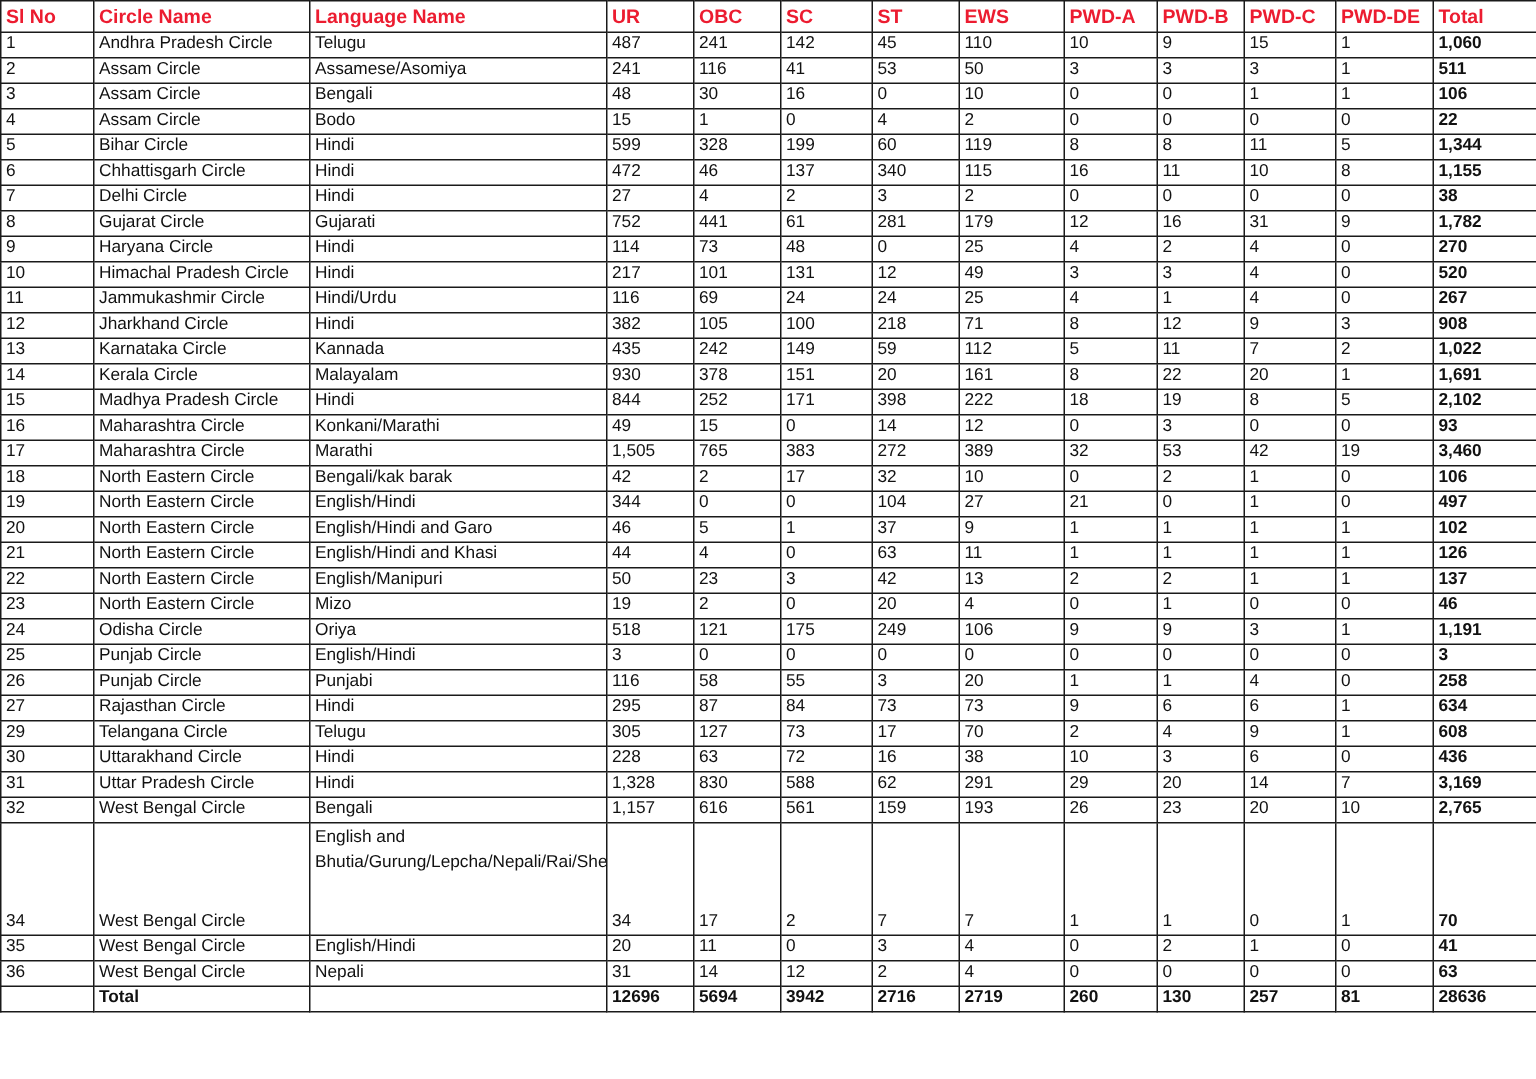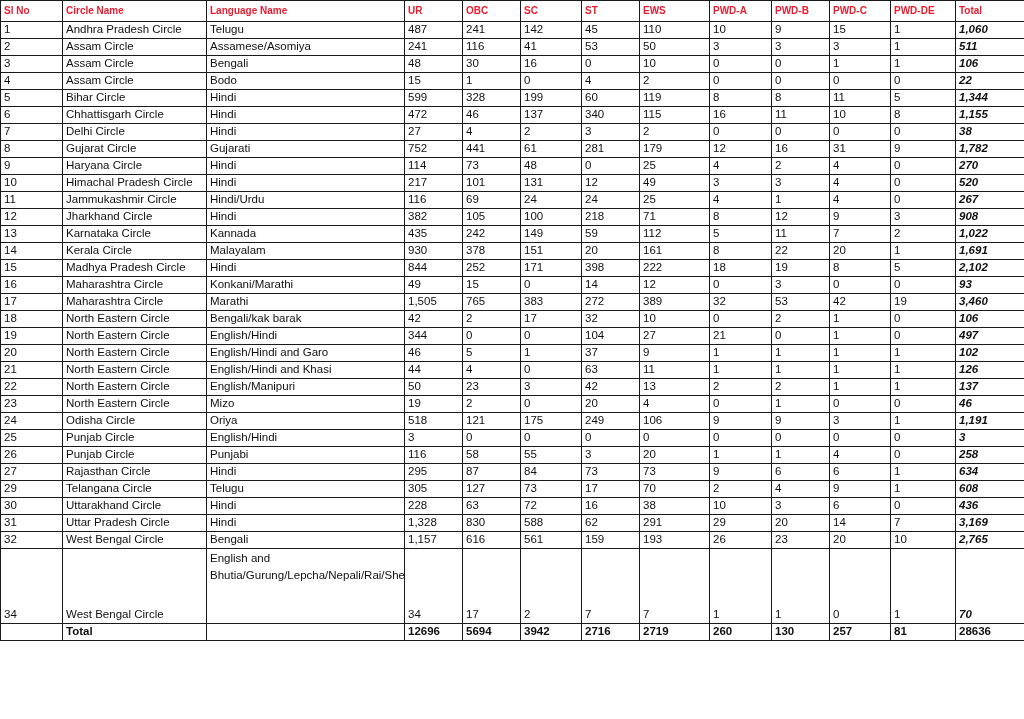--- a/index.html
+++ b/index.html
@@ -30,27 +30,26 @@
     vertical-align: bottom;
     white-space: nowrap;
     overflow: hidden;
     font-weight: normal;
     height: 16px;
     box-sizing: border-box;
   }
   #vac-table thead th {
     color: #ec1c30;
     font-weight: bold;
-    font-size: 10px;
+    font-size: 13px;
     vertical-align: middle;
     height: 21px;
   }
   #vac-table tbody td.total-cell {
     font-weight: bold;
-    font-style: italic;
   }
   #vac-table tbody tr.total-row td {
     font-weight: bold;
   }
   #vac-table tbody tr.tall-row td {
     height: 75px;
     vertical-align: bottom;
   }
   #vac-table tbody tr.tall-row td.lang-multi {
     white-space: normal;
@@ -583,20 +582,50 @@
         <td>17</td>
         <td>2</td>
         <td>7</td>
         <td>7</td>
         <td>1</td>
         <td>1</td>
         <td>0</td>
         <td>1</td>
         <td class="total-cell">70</td>
       </tr>
+      <tr>
+        <td>35</td>
+        <td>West Bengal Circle</td>
+        <td>English/Hindi</td>
+        <td>20</td>
+        <td>11</td>
+        <td>0</td>
+        <td>3</td>
+        <td>4</td>
+        <td>0</td>
+        <td>2</td>
+        <td>1</td>
+        <td>0</td>
+        <td class="total-cell">41</td>
+      </tr>
+      <tr>
+        <td>36</td>
+        <td>West Bengal Circle</td>
+        <td>Nepali</td>
+        <td>31</td>
+        <td>14</td>
+        <td>12</td>
+        <td>2</td>
+        <td>4</td>
+        <td>0</td>
+        <td>0</td>
+        <td>0</td>
+        <td>0</td>
+        <td class="total-cell">63</td>
+      </tr>
       <tr class="total-row">
         <td></td>
         <td>Total</td>
         <td></td>
         <td>12696</td>
         <td>5694</td>
         <td>3942</td>
         <td>2716</td>
         <td>2719</td>
         <td>260</td>

